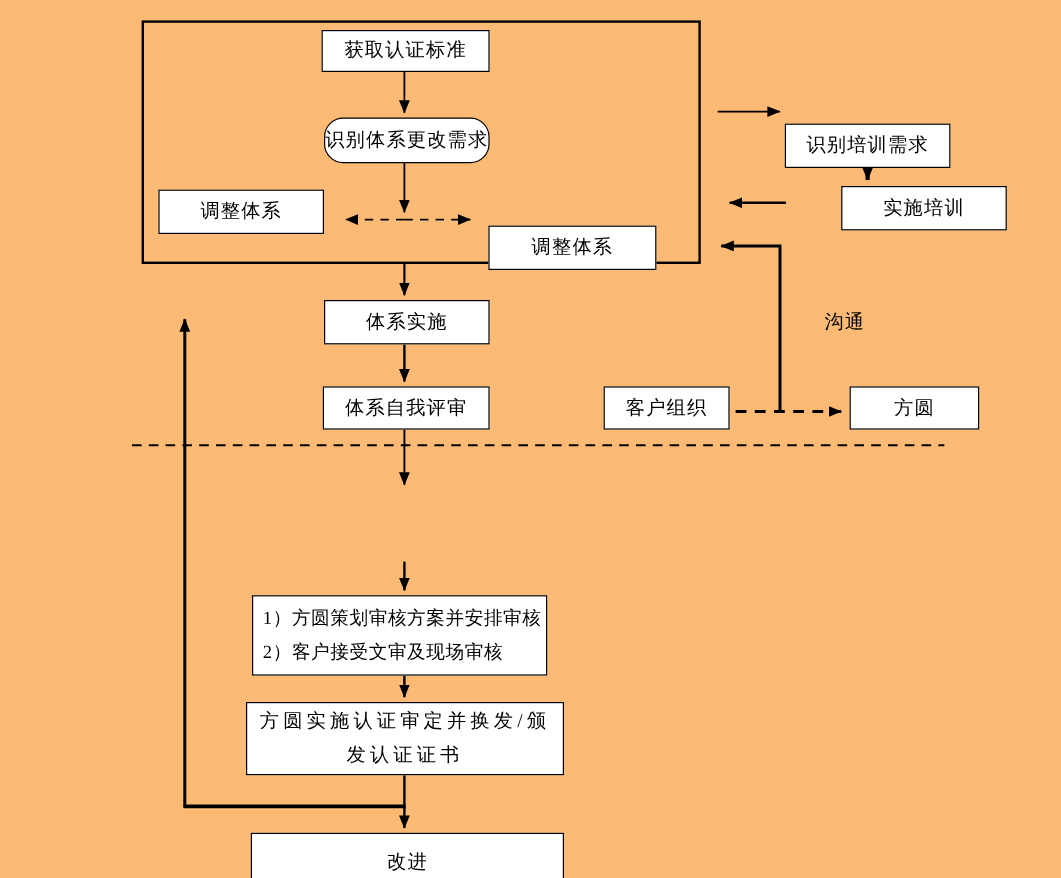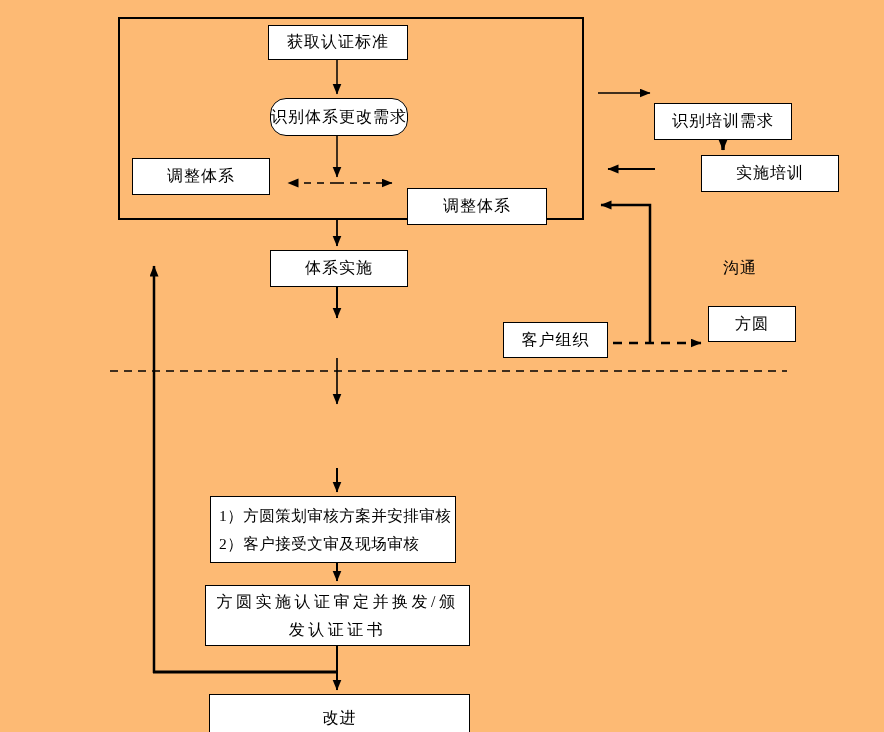--- a/index.html
+++ b/index.html
@@ -106,26 +106,27 @@
   <div class="node" style="left:132px; top:158px; width:138px; height:37px;">调整体系</div>
 
   <div class="node" style="left:407px; top:158px; width:140px; height:37px;margin-top:30px;">调整体系</div>
 
   <div class="node" style="left:654px; top:83px; width:138px; height:37px;margin-top:20px;">识别培训需求</div>
 
   <div class="node" style="left:654px; top:155px; width:138px; height:37px;margin-left:47px;">实施培训</div>
 
   <div class="node" style="left:270px; top:250px; width:138px; height:37px;">体系实施</div>
 
+  <div class="node" style="left:269px; top:322px; width:139px; height:36px;">体系自我评审</div>
 
   <div class="node" style="left:503px; top:322px; width:105px; height:36px;">客户组织</div>
 
-  <div class="node" style="left:708px; top:306px; width:88px; height:36px;">方圆</div>
+  <div class="node" style="left:708px; top:322px; width:108px; height:36px;">方圆</div>
 
-  <div class="float-label" style="left:687px; top:258px;margin-left:36px;">沟通</div>
+  <div class="float-label" style="left:687px; top:258px;">沟通</div>
 
 
   <div class="node node-list" style="left:210px; top:496px; width:246px; height:67px; padding-left:8px;">
     <span>1）方圆策划审核方案并安排审核</span>
     <span>2）客户接受文审及现场审核</span>
   </div>
 
   <div class="node node-center2" style="left:205px; top:585px; width:265px; height:61px;">
     <span>方圆实施认证审定并换发/颁</span>
     <span>发认证证书</span>

